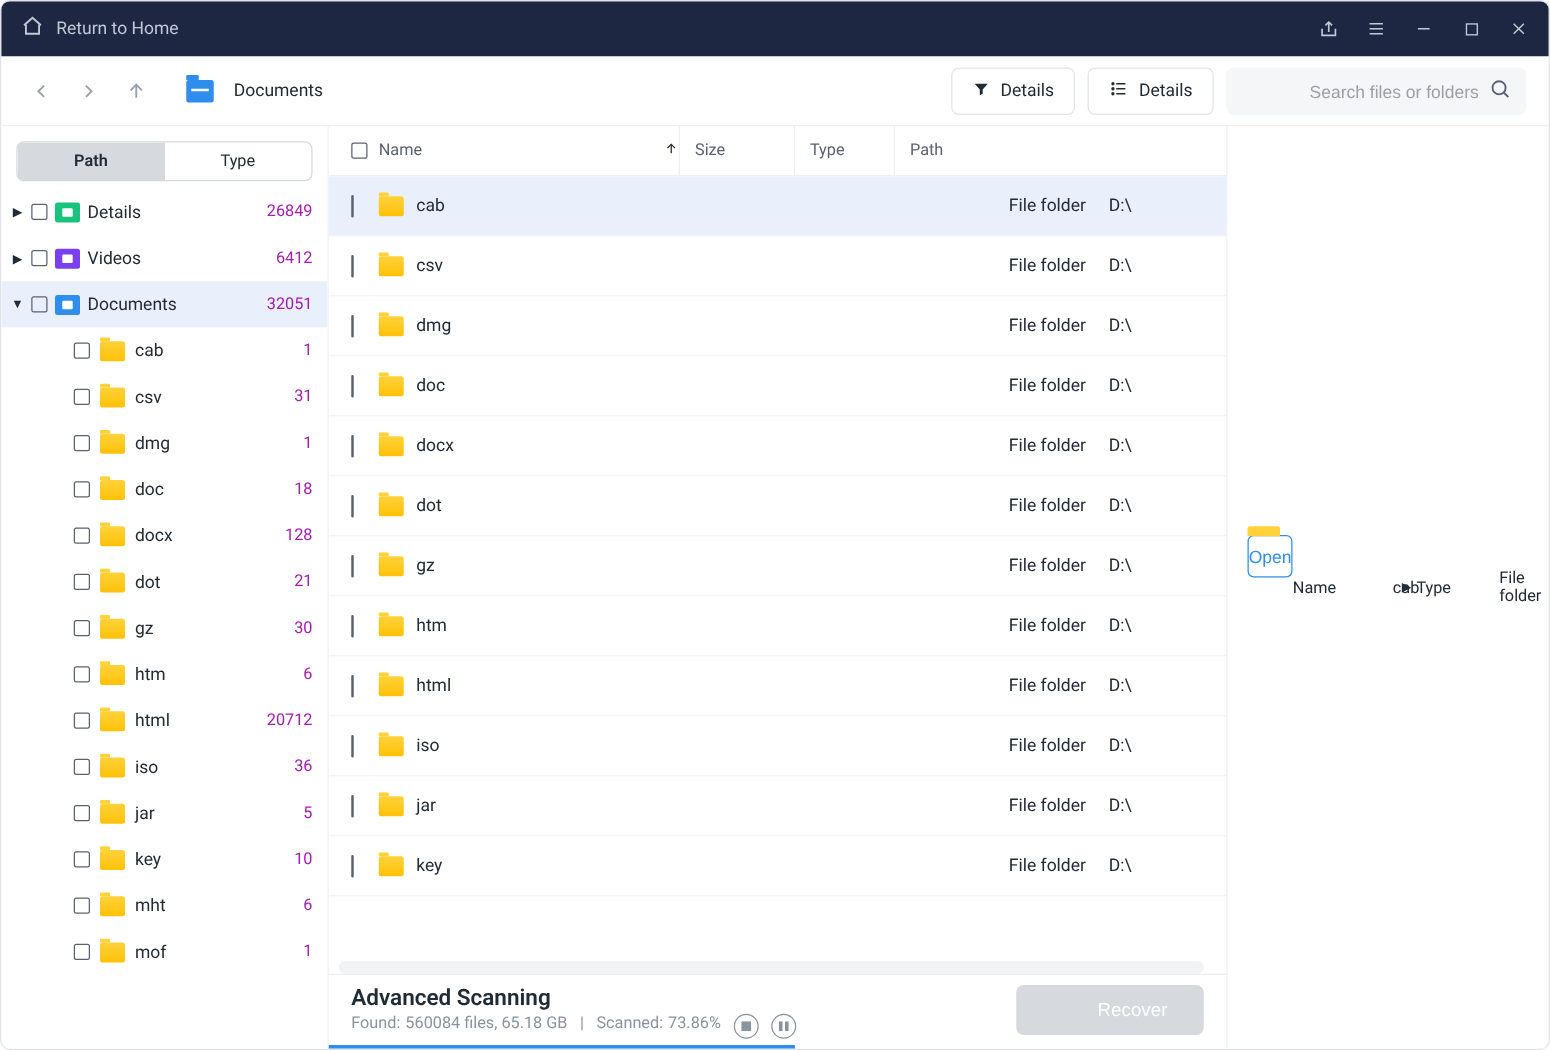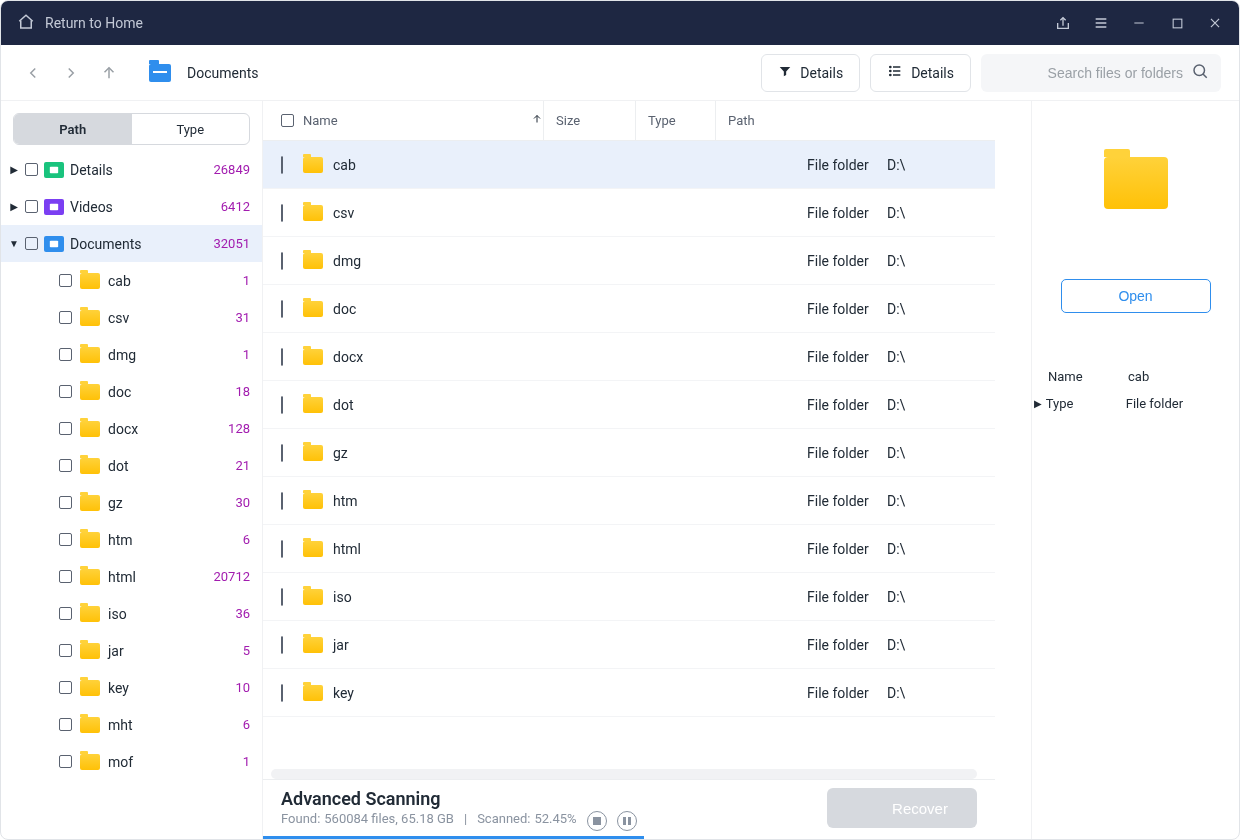--- a/index.html
+++ b/index.html
@@ -67,21 +67,21 @@
   .tcell.path{ flex:1; padding-left:12px; color:#212b36;}
   .hscroll { height:10px; background:#f1f2f4; margin:0 18px 0 8px; border-radius:5px;}
   
   .status { height:60px; border-top:1px solid #eceef0; padding:8px 18px 0 18px; display:flex; align-items:flex-start; justify-content:space-between; position:relative;}
   .status-left .title{ font-size:18px; font-weight:600; color:#212b36;}
   .status-left .sub{ font-size:13px; color:#8a93a0; display:flex; gap:10px; margin-top:2px;}
   .circ-btn{ width:20px; height:20px; border:1.5px solid #8a93a0; border-radius:50%; display:flex; align-items:center; justify-content:center; cursor:pointer;}
   .recover-btn{ background:#d6d9de; color:#fff; border:none; border-radius:6px; width:150px; height:40px; font-size:15px; font-weight:500;padding-left:36px;}
   .progress{ position:absolute; left:0; bottom:0; height:3px; background:#2f8eed; width:52%;}
   
-  .rightp { width:208px; border-left:1px solid #f0f1f3; padding:16px; display:flex; flex-direction:column; align-items:center;margin-left:36px;}
+  .rightp { width:258px; border-left:1px solid #f0f1f3; padding:16px; display:flex; flex-direction:row; align-items:center;}
   .big-folder{ width:64px; height:52px; background:linear-gradient(#ffd23a,#ffc107); border-radius:4px; position:relative; margin:40px 0 70px 0;}
   .big-folder::before{content:"";position:absolute;top:-8px;left:0;width:26px;height:8px;background:#ffd23a;border-radius:2px 2px 0 0;}
   .open-btn{ width:150px; height:34px; border:1.5px solid #2f8eed; color:#2f8eed; background:#fff; border-radius:5px; font-size:14px; font-weight:500; cursor:pointer; margin-bottom:50px;}
   .meta-row{ display:flex; width:100%; font-size:13px; margin:6px 0; align-items:center;}
   .meta-row .k{ width:80px; color:#212b36;}
   .meta-row .v{ color:#212b36;}
   .tri { color:#212b36; font-size:10px; margin-right:4px; margin-left:-14px;}
 </style>
 </head>
 <body>
@@ -461,21 +461,21 @@
       <div class="hscroll"></div>
 
       <div class="status">
         <div class="status-left">
           <div class="title">Advanced Scanning</div>
           <div class="sub">
             <span>Found:</span>
             <span style="margin-left:-6px;">560084 files, 65.18 GB</span>
             <span>|</span>
             <span>Scanned:</span>
-            <span style="margin-left:-6px;">52.45%</span>
+            <span style="margin-left:-6px;">73.86%</span>
             <span class="circ-btn">
                 <svg width="8" height="8">
                   <rect width="8" height="8" fill="#8a93a0"></rect>
                 </svg>
               </span>
             <span class="circ-btn">
                 <svg width="8" height="8">
                   <rect x="0" width="3" height="8" fill="#8a93a0"></rect>
                   <rect x="5" width="3" height="8" fill="#8a93a0"></rect>
                 </svg>

